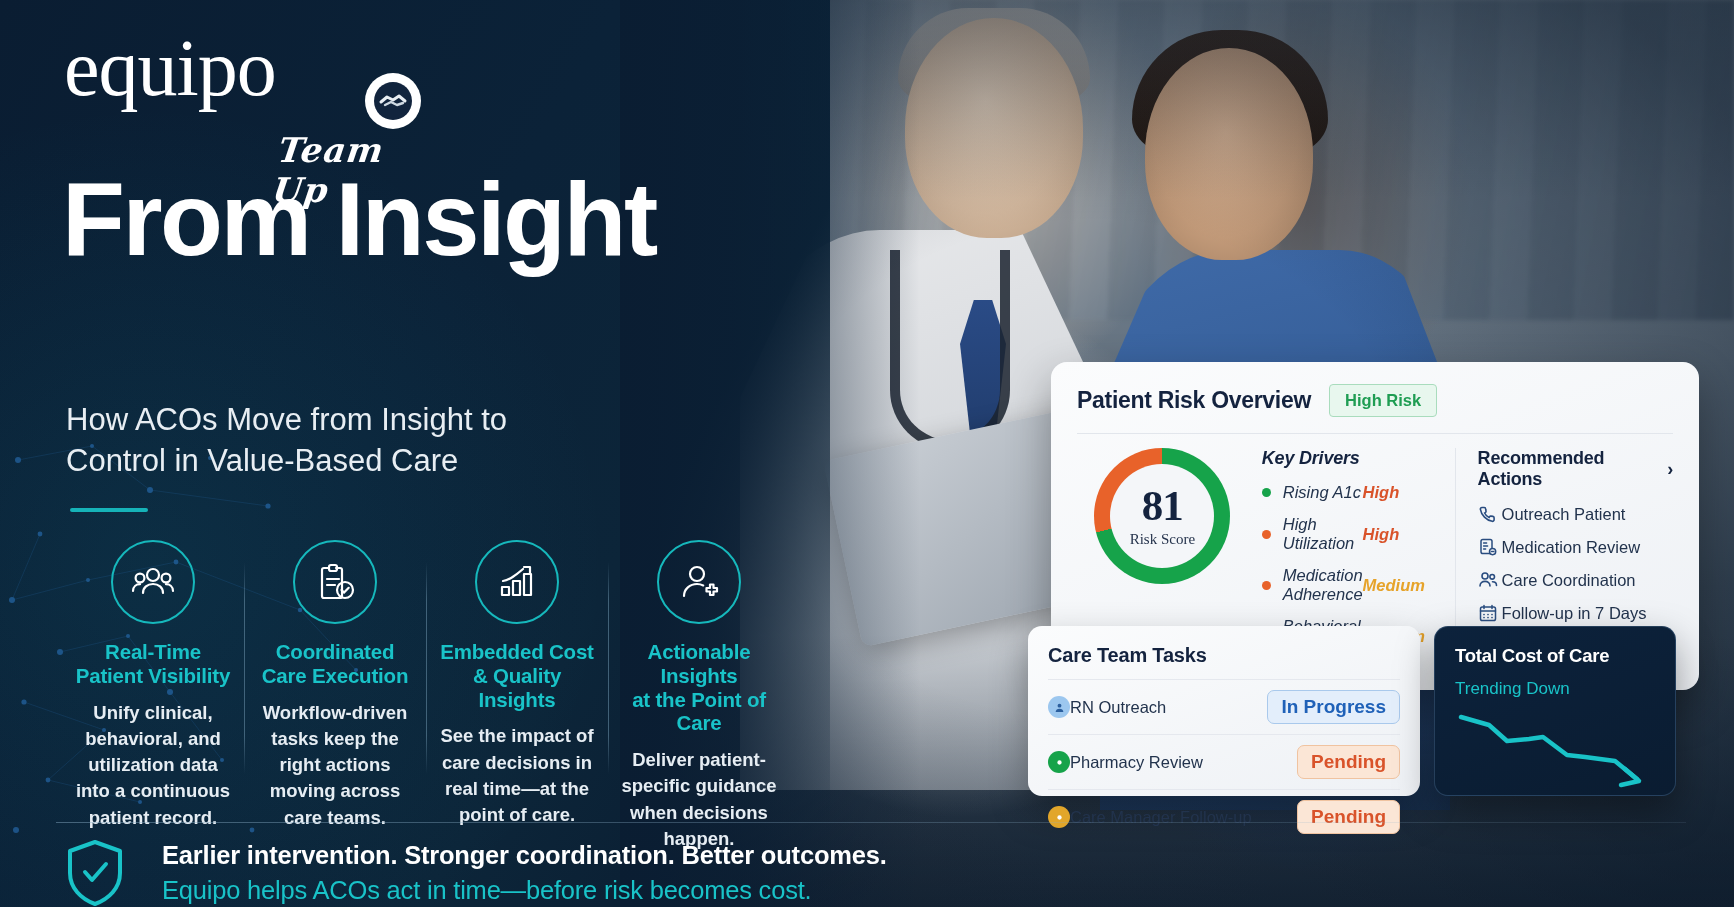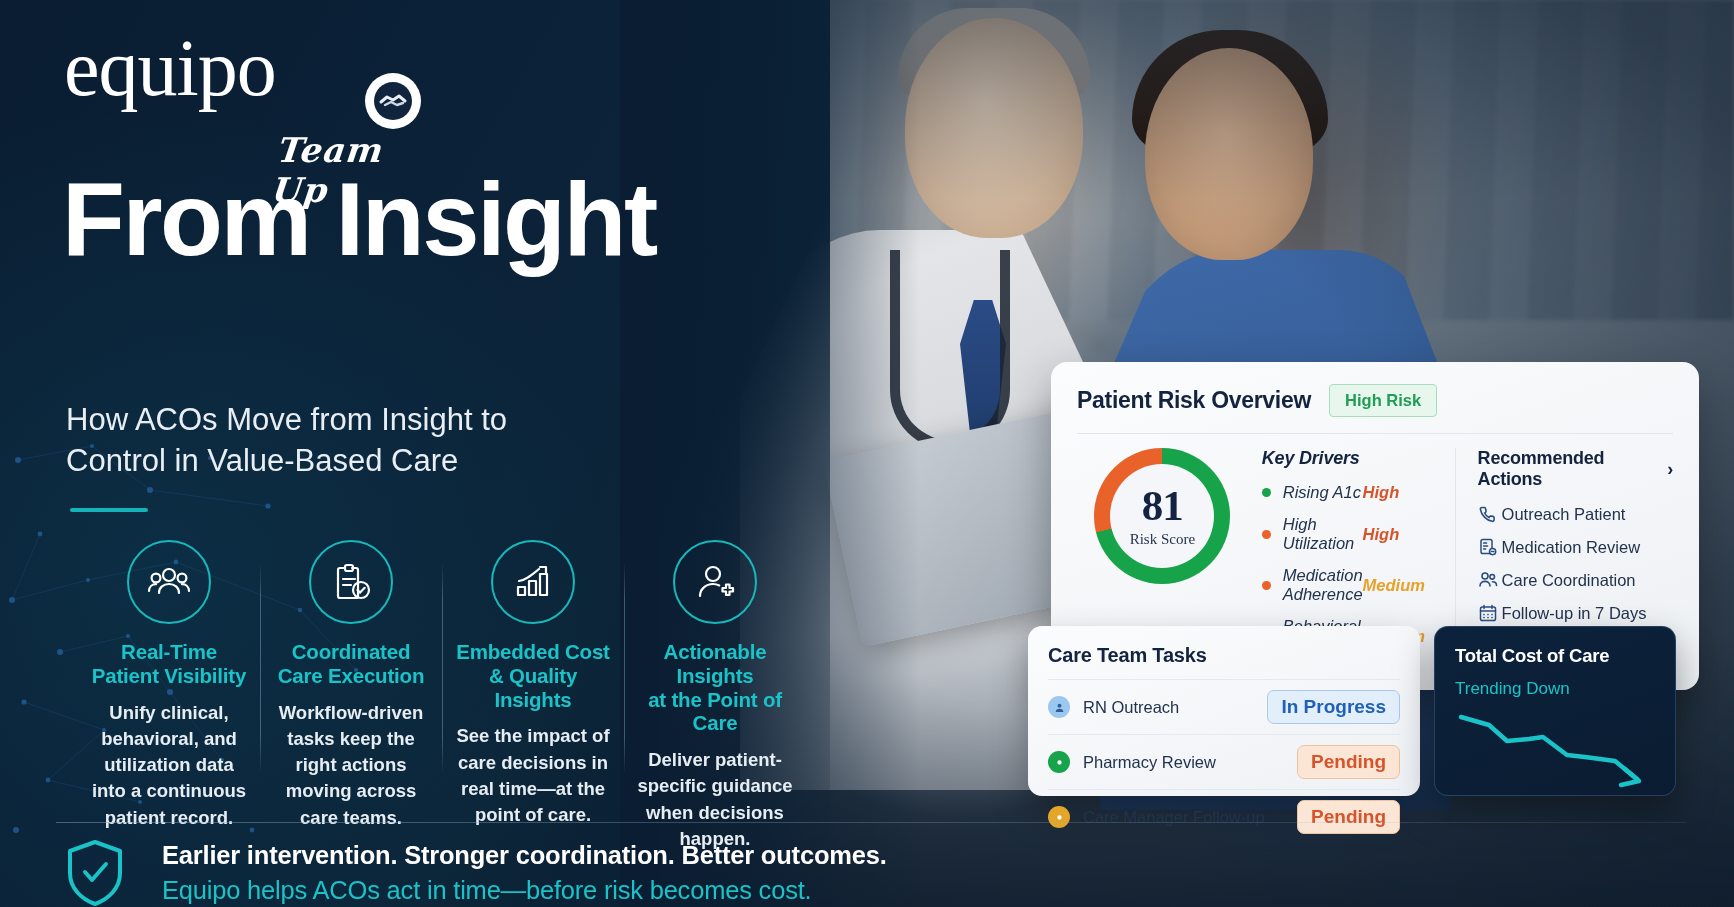--- a/index.html
+++ b/index.html
@@ -128,21 +128,21 @@
   .sub {
     position:absolute; left:66px; top:400px; width:560px;
     font-size:31px; color:#e8eef3; line-height:1.32; font-weight:400;
   }
   .rule {
     position:absolute; left:70px; top:508px; width:78px; height:4px;
     background:#16b3b8; border-radius:2px;
   }
 
   
-  .features { position:absolute; left:78px; top:540px; width:730px; display:flex; }
+  .features { position:absolute; left:62px; top:540px; width:730px; display:flex; }
   .feat { width:182px; padding:0 8px; text-align:center; position:relative; }
   .feat + .feat::before {
     content:""; position:absolute; left:0; top:22px; width:1px; height:212px;
     background:linear-gradient(180deg, rgba(120,160,185,0) 0%, rgba(130,170,195,.45) 18%, rgba(130,170,195,.45) 82%, rgba(120,160,185,0) 100%);
   }
   .feat-ic {
     width:84px; height:84px; border-radius:50%; border:2.5px solid #16b8bc;
     margin:0 auto 16px; display:flex; align-items:center; justify-content:center;
   }
   .feat-t {
@@ -198,21 +198,21 @@
   .ra-row { display:flex; align-items:center; gap:4px; font-size:16.5px; color:#22334d; margin-bottom:13px; }
 
   .card-tasks {
     position:absolute; left:1028px; top:626px; width:392px; height:170px;
     background:linear-gradient(160deg,#fbfcfd 0%,#eef1f5 100%);
     border-radius:14px; box-shadow:0 16px 38px rgba(0,0,0,.3);
     padding:18px 20px 0;
   }
   .tasks-title { font-size:20px; font-weight:700; color:#14233f; margin-bottom:12px; letter-spacing:-.2px; }
   .task-row {
-    display:flex; align-items:center; gap:13px; padding:10px 0;
+    display:flex; align-items:center; padding:10px 0;
     border-top:1px solid #e5e8ee; font-size:16.5px; color:#22334d;
   }
   .task-ic { width:22px; height:22px; border-radius:50%; display:flex; align-items:center; justify-content:center; flex:none; }
   .task-name { flex:1; }
   .task-badge { font-size:19px; font-weight:700; border-radius:7px; padding:5px 13px; border:1px solid; }
 
   .card-cost {
     position:absolute; left:1434px; top:626px; width:242px; height:170px;
     background:linear-gradient(160deg,#0c223c 0%,#0a1c31 100%);
     border:1px solid rgba(90,130,170,.35);

